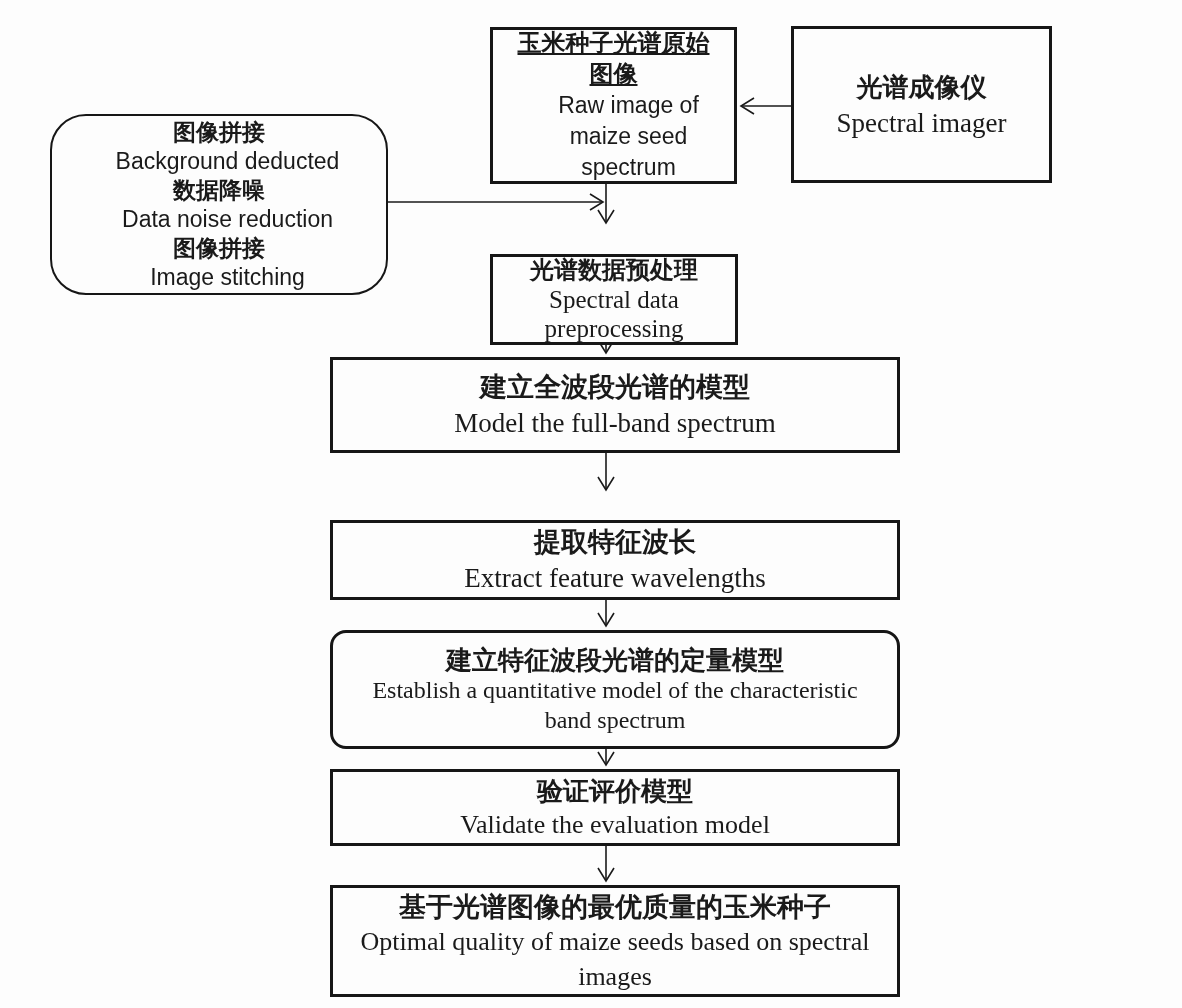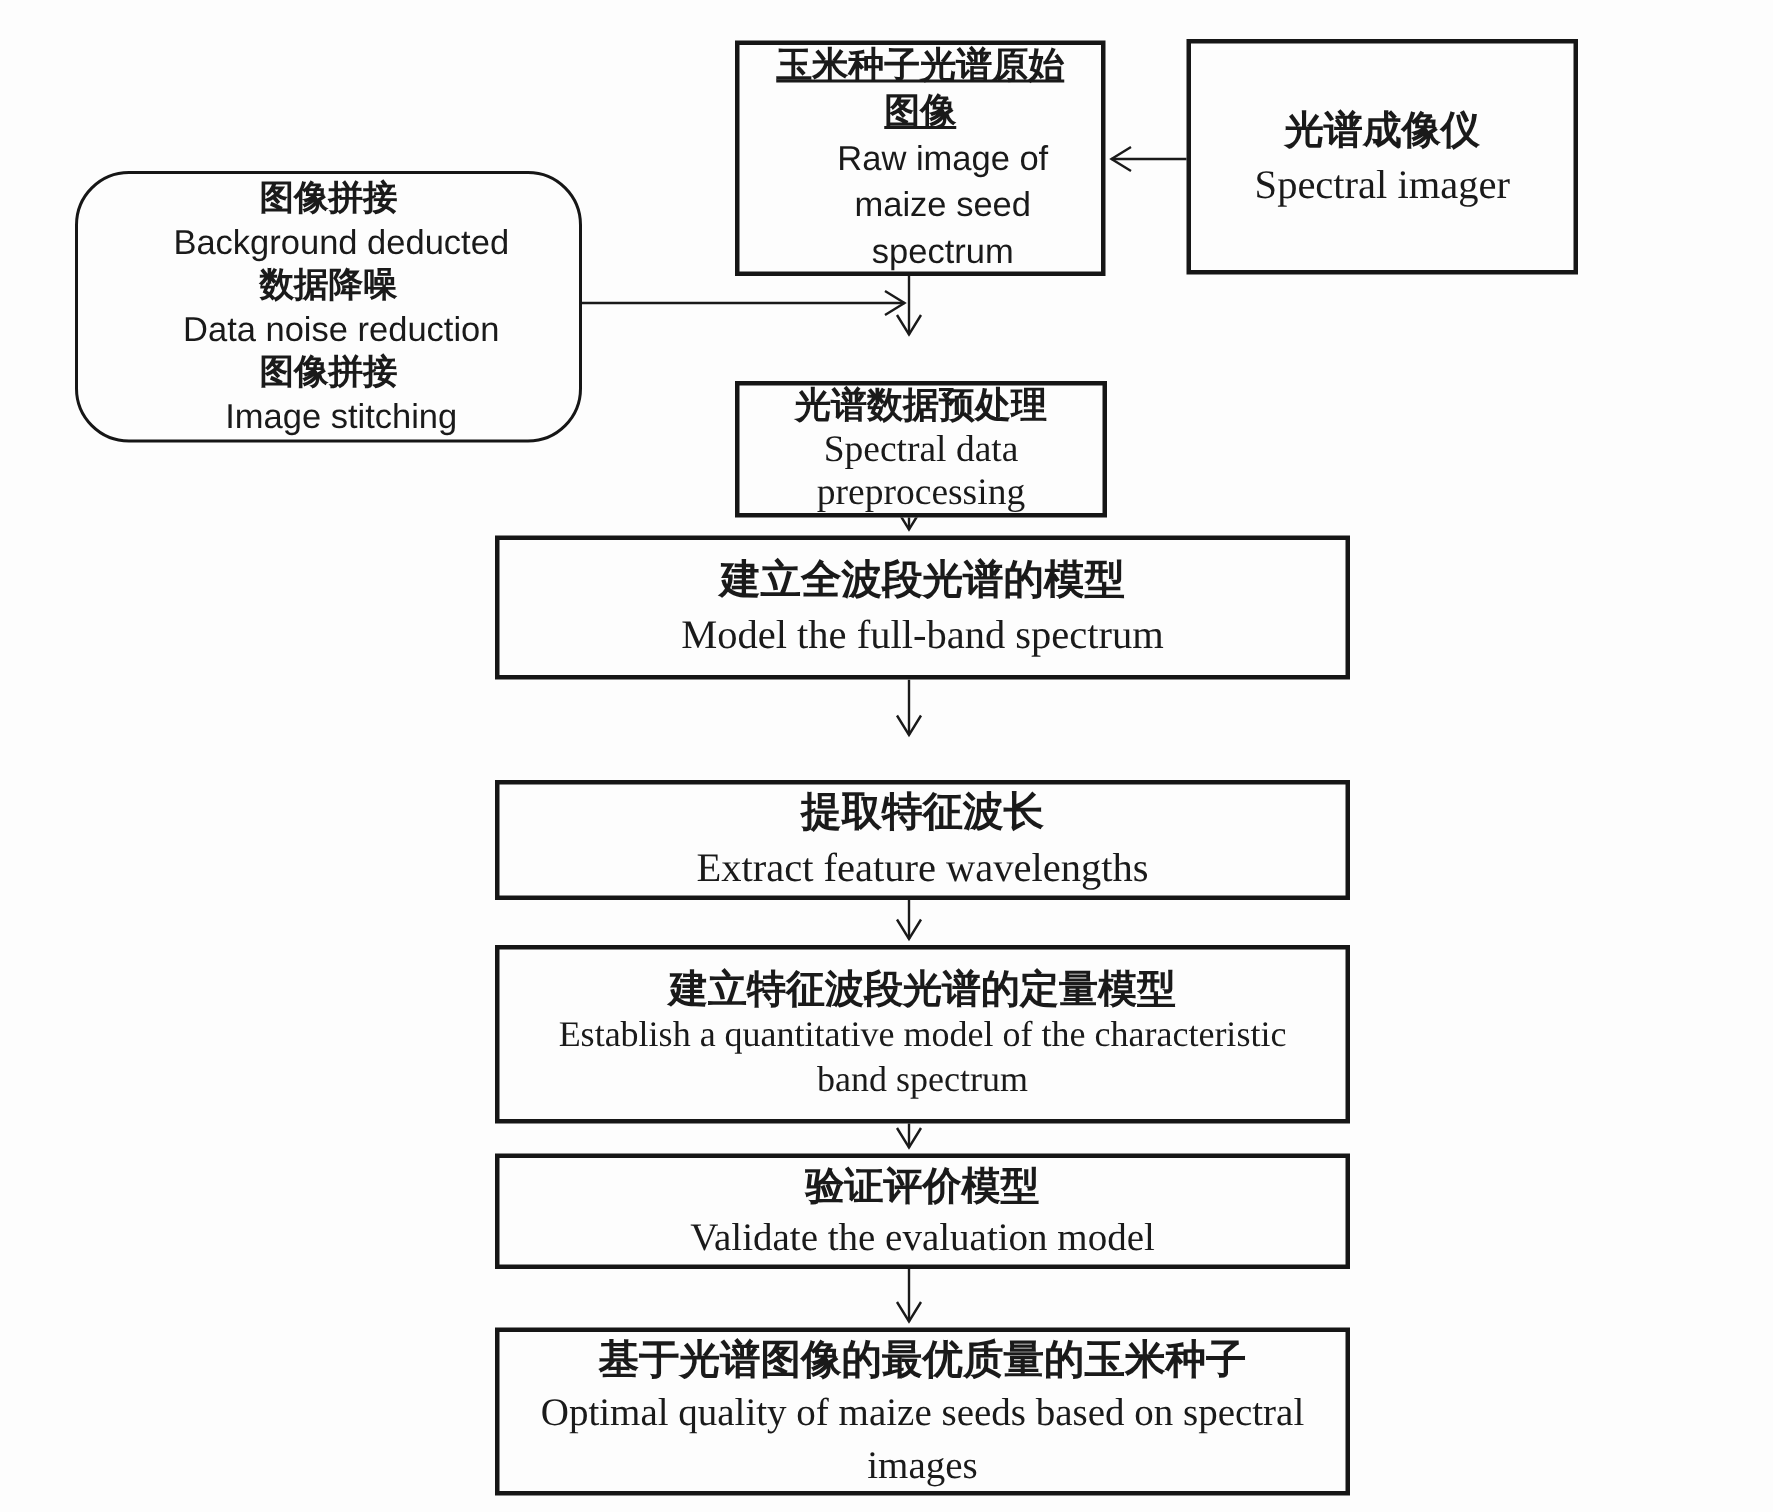--- a/index.html
+++ b/index.html
@@ -89,21 +89,21 @@
   .wide { left: 330px; width: 570px; }
 
   #node-full-band-model { top: 357px; height: 96px; line-height: 37px; }
   #node-full-band-model .zh { font-size: 27px; }
   #node-full-band-model .en-serif { font-size: 27px; }
 
   #node-extract-features { top: 520px; height: 80px; line-height: 37px; }
   #node-extract-features .zh { font-size: 27px; }
   #node-extract-features .en-serif { font-size: 27px; }
 
-  #node-quantitative-model { top: 630px; height: 119px; line-height: 30px; }
+  #node-quantitative-model { top: 630px; height: 119px; line-height: 30px; border-radius: 16px; }
   #node-quantitative-model .zh { font-size: 26px; }
   #node-quantitative-model .en-serif { font-size: 24px; }
 
   #node-validate-model { top: 769px; height: 77px; line-height: 34px; }
   #node-validate-model .zh { font-size: 26px; }
   #node-validate-model .en-serif { font-size: 26px; }
 
   #node-optimal-seeds { top: 885px; height: 112px; line-height: 35px; }
   #node-optimal-seeds .zh { font-size: 27px; }
   #node-optimal-seeds .en-serif { font-size: 26px; }

